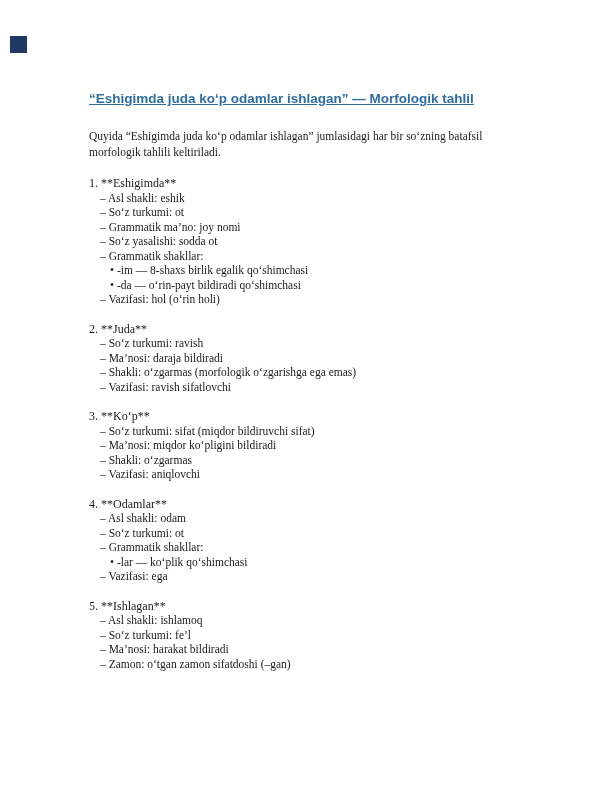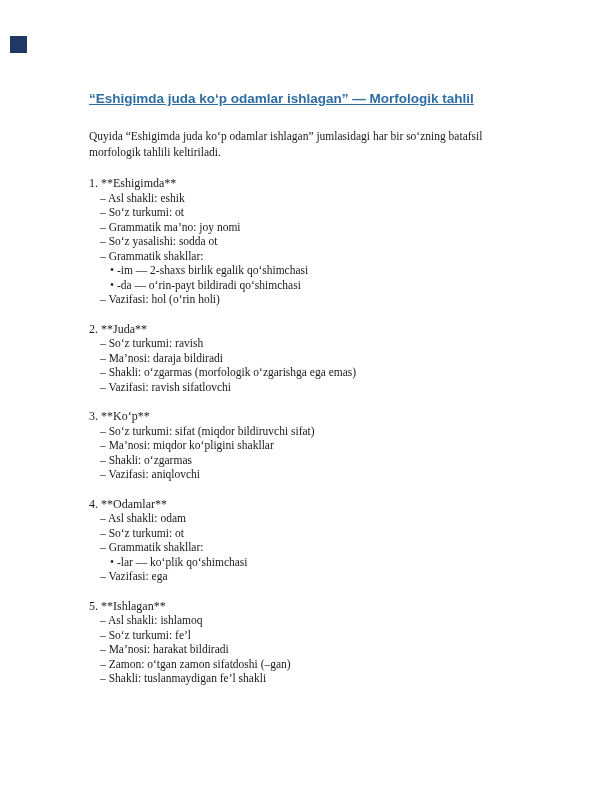--- a/index.html
+++ b/index.html
@@ -71,48 +71,47 @@
   <p class="intro">Quyida “Eshigimda juda ko‘p odamlar ishlagan” jumlasidagi har bir so‘zning batafsil morfologik tahlili keltiriladi.</p>
 
   <div id="sections">
       <div class="section">
         <p class="sec-heading">1. **Eshigimda**</p>
         <p class="line dash">– Asl shakli: eshik</p>
         <p class="line dash">– So‘z turkumi: ot</p>
         <p class="line dash">– Grammatik ma’no: joy nomi</p>
         <p class="line dash">– So‘z yasalishi: sodda ot</p>
         <p class="line dash">– Grammatik shakllar:</p>
-        <p class="line bullet">• -im — 2-shaxs birlik egalik qo‘shimchasi</p>
+        <p class="line bullet">• -im — 8-shaxs birlik egalik qo‘shimchasi</p>
         <p class="line bullet">• -da — o‘rin-payt bildiradi qo‘shimchasi</p>
         <p class="line dash">– Vazifasi: hol (o‘rin holi)</p>
       </div>
       <div class="section">
         <p class="sec-heading">2. **Juda**</p>
         <p class="line dash">– So‘z turkumi: ravish</p>
         <p class="line dash">– Ma’nosi: daraja bildiradi</p>
         <p class="line dash">– Shakli: o‘zgarmas (morfologik o‘zgarishga ega emas)</p>
         <p class="line dash">– Vazifasi: ravish sifatlovchi</p>
       </div>
       <div class="section">
         <p class="sec-heading">3. **Ko‘p**</p>
         <p class="line dash">– So‘z turkumi: sifat (miqdor bildiruvchi sifat)</p>
-        <p class="line dash">– Ma’nosi: miqdor ko‘pligini shakllar</p>
+        <p class="line dash">– Ma’nosi: miqdor ko‘pligini bildiradi</p>
         <p class="line dash">– Shakli: o‘zgarmas</p>
         <p class="line dash">– Vazifasi: aniqlovchi</p>
       </div>
       <div class="section">
         <p class="sec-heading">4. **Odamlar**</p>
         <p class="line dash">– Asl shakli: odam</p>
         <p class="line dash">– So‘z turkumi: ot</p>
         <p class="line dash">– Grammatik shakllar:</p>
         <p class="line bullet">• -lar — ko‘plik qo‘shimchasi</p>
         <p class="line dash">– Vazifasi: ega</p>
       </div>
       <div class="section">
         <p class="sec-heading">5. **Ishlagan**</p>
         <p class="line dash">– Asl shakli: ishlamoq</p>
         <p class="line dash">– So‘z turkumi: fe’l</p>
         <p class="line dash">– Ma’nosi: harakat bildiradi</p>
         <p class="line dash">– Zamon: o‘tgan zamon sifatdoshi (–gan)</p>
-        <p class="line dash">– Shakli: tuslanmaydigan fe’l shakli</p>
       </div>
     </div>
 </div>
 
 </body></html>

